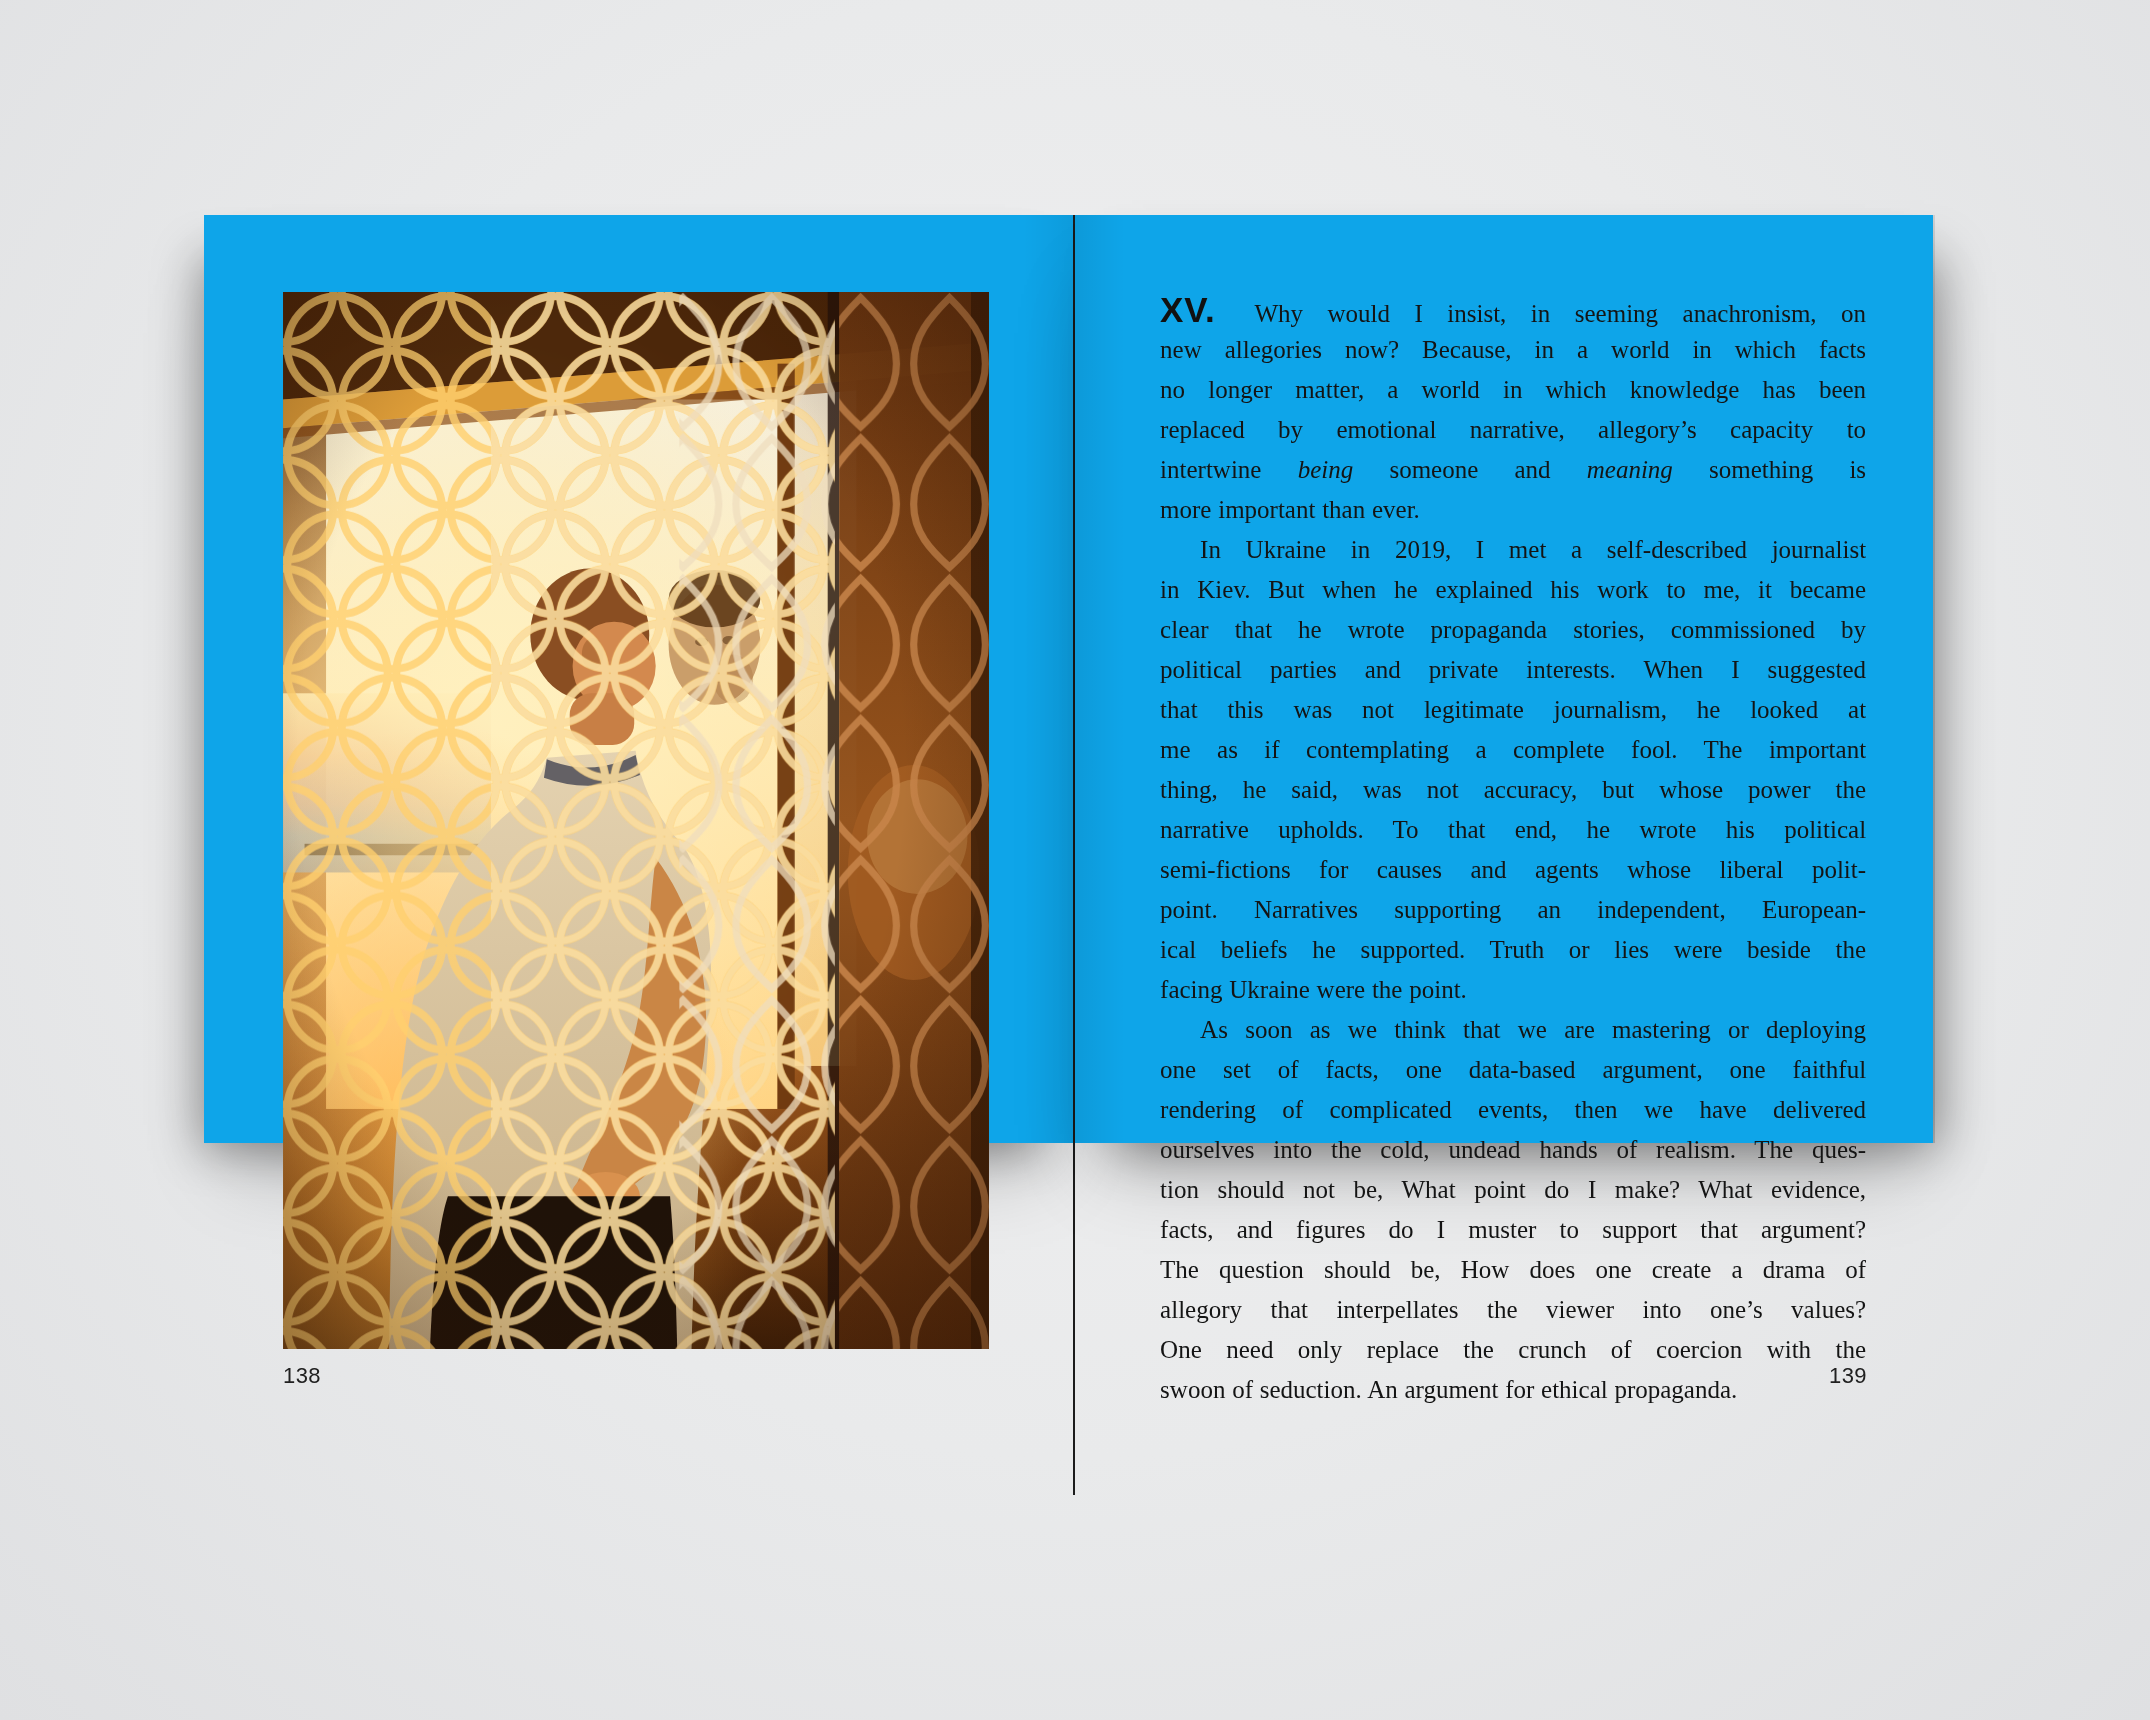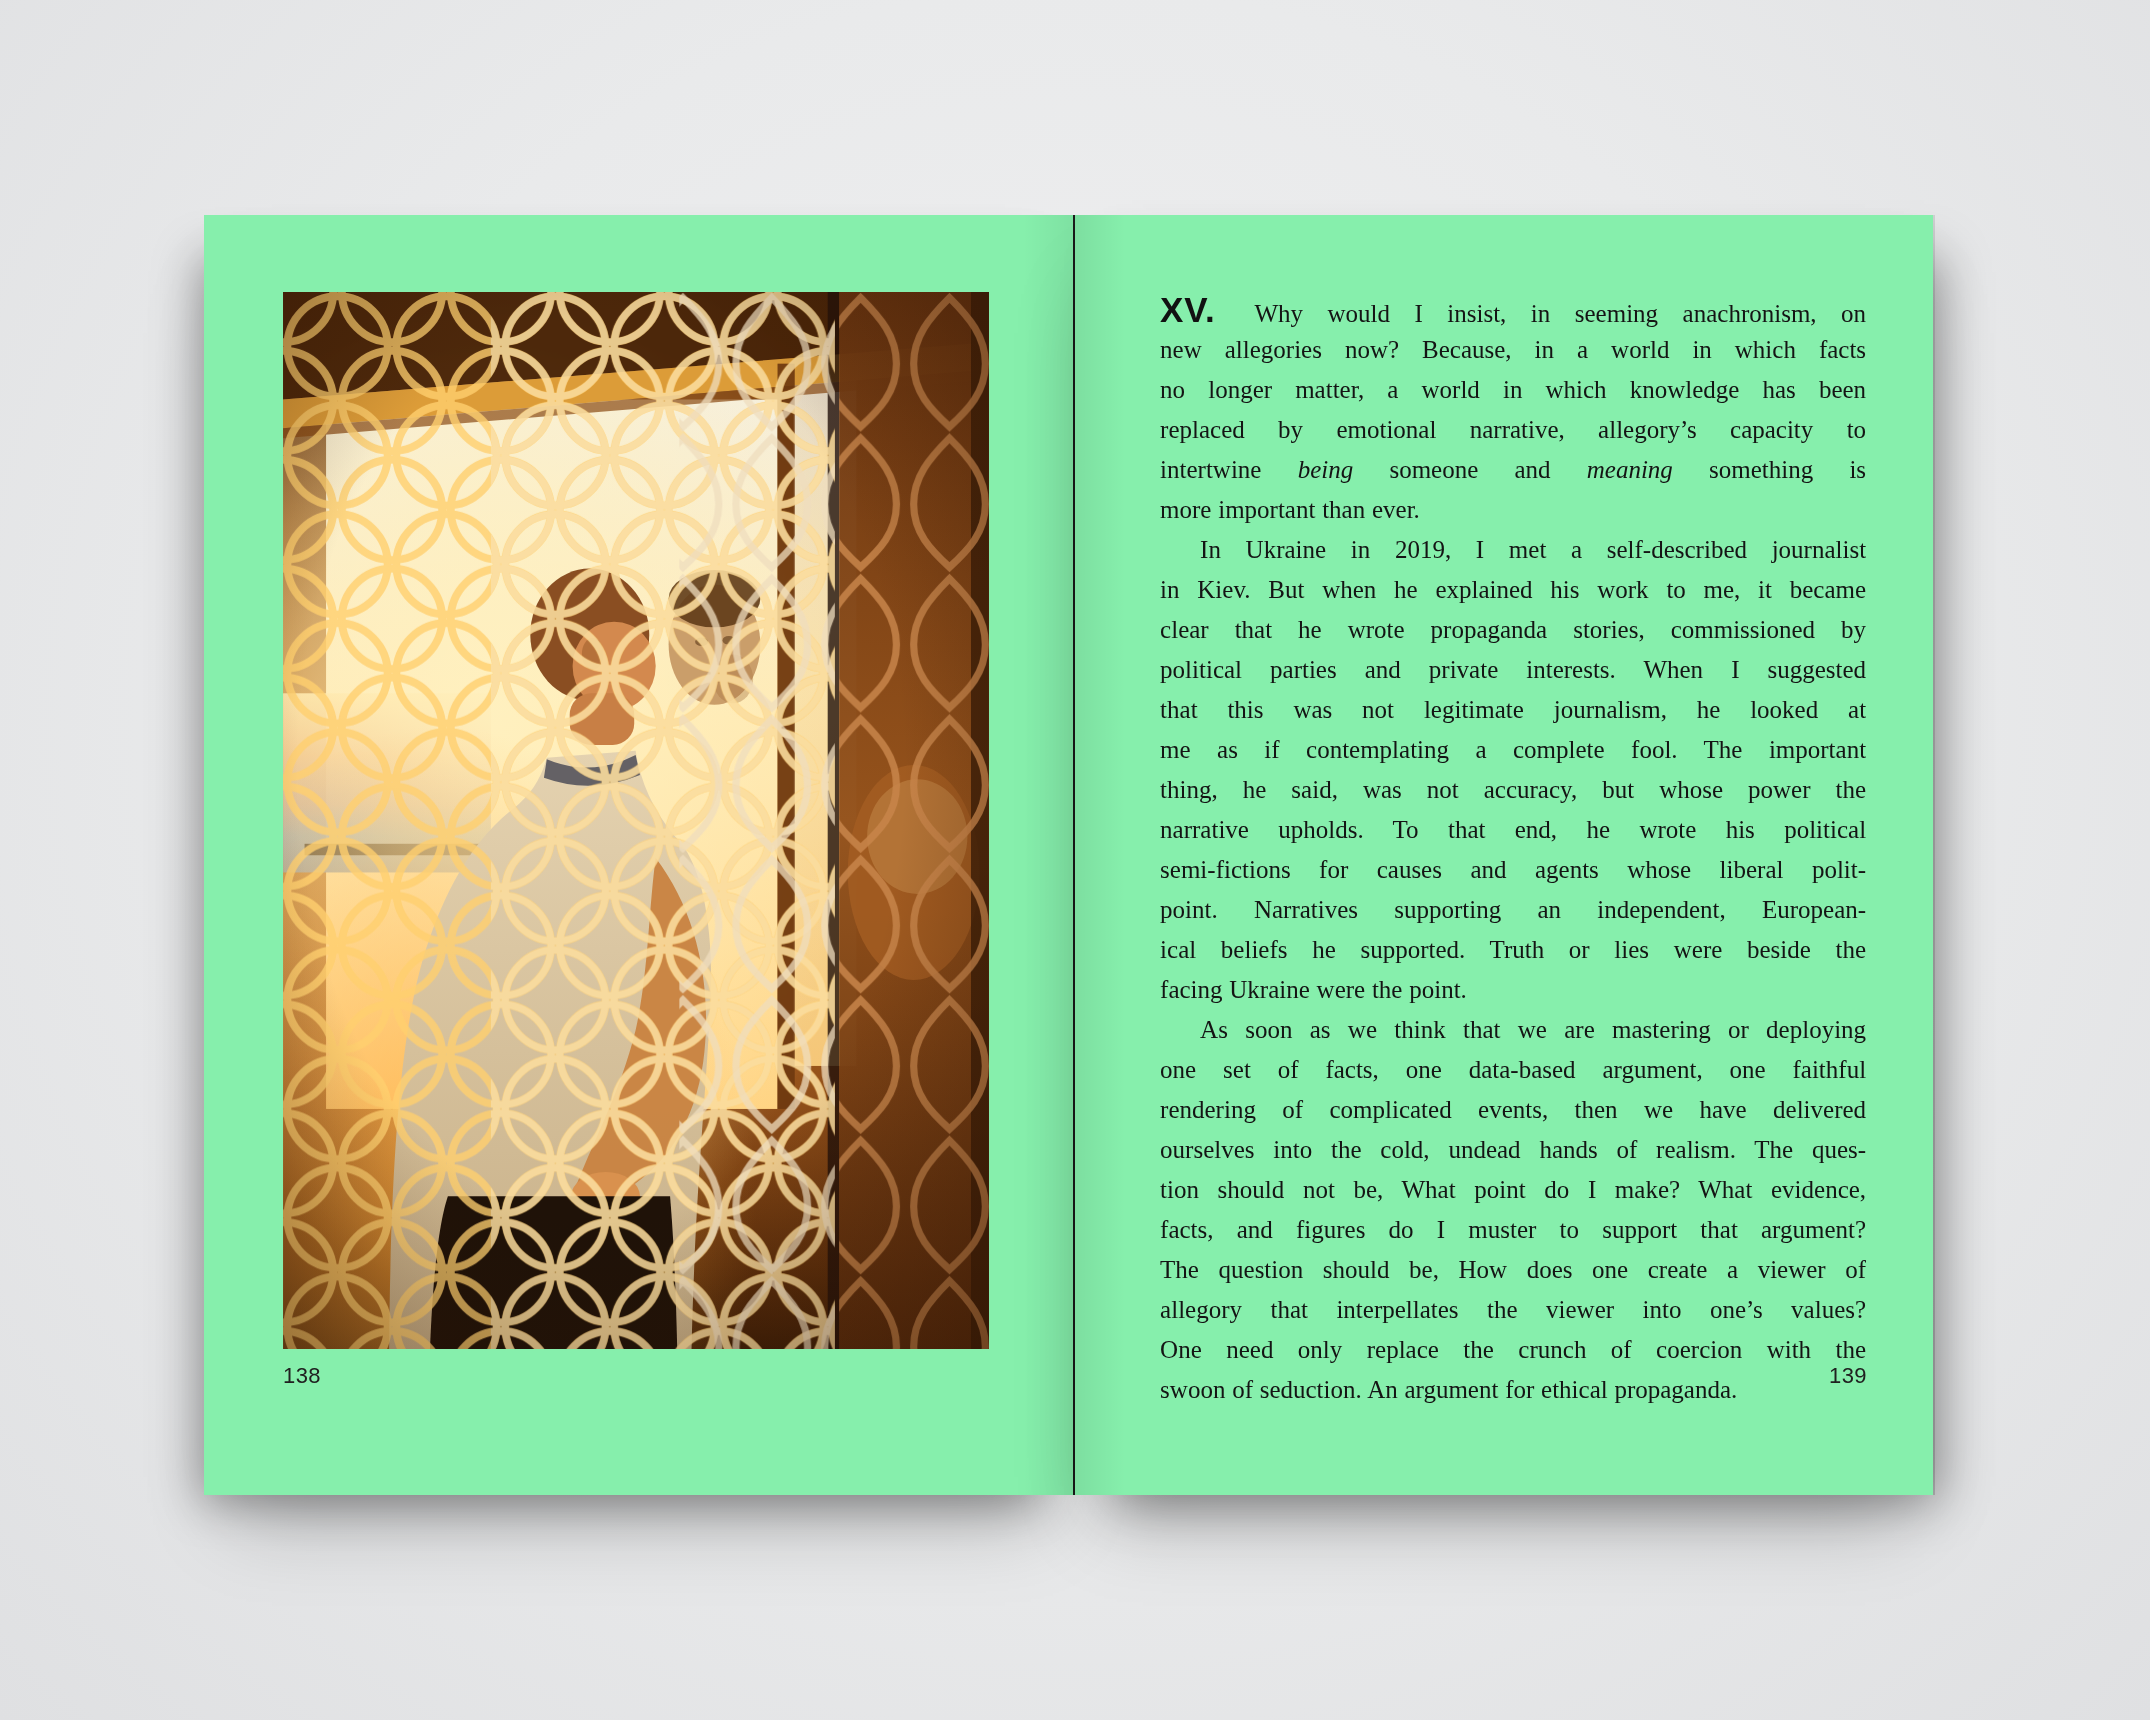--- a/index.html
+++ b/index.html
@@ -2,21 +2,21 @@
 <html style="font-size:11.5px"><head>
 <meta charset="utf-8">
 <style>
   html,body{margin:0;padding:0;}
   body{
     width:2151px;height:1721px;position:relative;overflow:hidden;
     background:radial-gradient(ellipse at 50% 42%, #f0f0f1 0%, #e9eaeb 52%, #dfe0e2 100%);
     font-family:"Liberation Sans", sans-serif;
   }
   .spread{position:absolute;left:204px;top:215px;width:1729px;height:1280px;display:flex;}
-  .page{position:relative;background:#86efac;height:1280px;}
+  .page{position:relative;background:#0ea5e9;height:928px;}
   .page.left{
     width:869px;
     box-shadow:-20px 24.4px 43px -16px rgba(0,0,0,.34), 0 50px 79px -29px rgba(0,0,0,.25);
   }
   .page.right{
     width:858px;
     box-shadow:24.4px 24.4px 46px -17px rgba(0,0,0,.36), 0 50px 79px -29px rgba(0,0,0,.25);
   }
   .page.left::after{content:"";position:absolute;top:0;right:0;width:50px;height:100%;
     background:linear-gradient(to right, rgba(0,0,0,0), rgba(0,0,0,.06));}
@@ -219,21 +219,21 @@
         <div class="line">semi-fictions for causes and agents whose liberal polit-</div>
         <div class="line">point. Narratives supporting an independent, European-</div>
         <div class="line">ical beliefs he supported. Truth or lies were beside the</div>
         <div class="line pl">facing Ukraine were the point.</div>
         <div class="line ind">As soon as we think that we are mastering or deploying</div>
         <div class="line">one set of facts, one data-based argument, one faithful</div>
         <div class="line">rendering of complicated events, then we have delivered</div>
         <div class="line">ourselves into the cold, undead hands of realism. The ques-</div>
         <div class="line">tion should not be, What point do I make? What evidence,</div>
         <div class="line">facts, and figures do I muster to support that argument?</div>
-        <div class="line">The question should be, How does one create a viewer of</div>
+        <div class="line">The question should be, How does one create a drama of</div>
         <div class="line">allegory that interpellates the viewer into one’s values?</div>
         <div class="line">One need only replace the crunch of coercion with the</div>
         <div class="line pl">swoon of seduction. An argument for ethical propaganda.</div>
       </div>
     <div class="pagenum pn-right">139</div>
   </div>
 
 </div>
 
 

